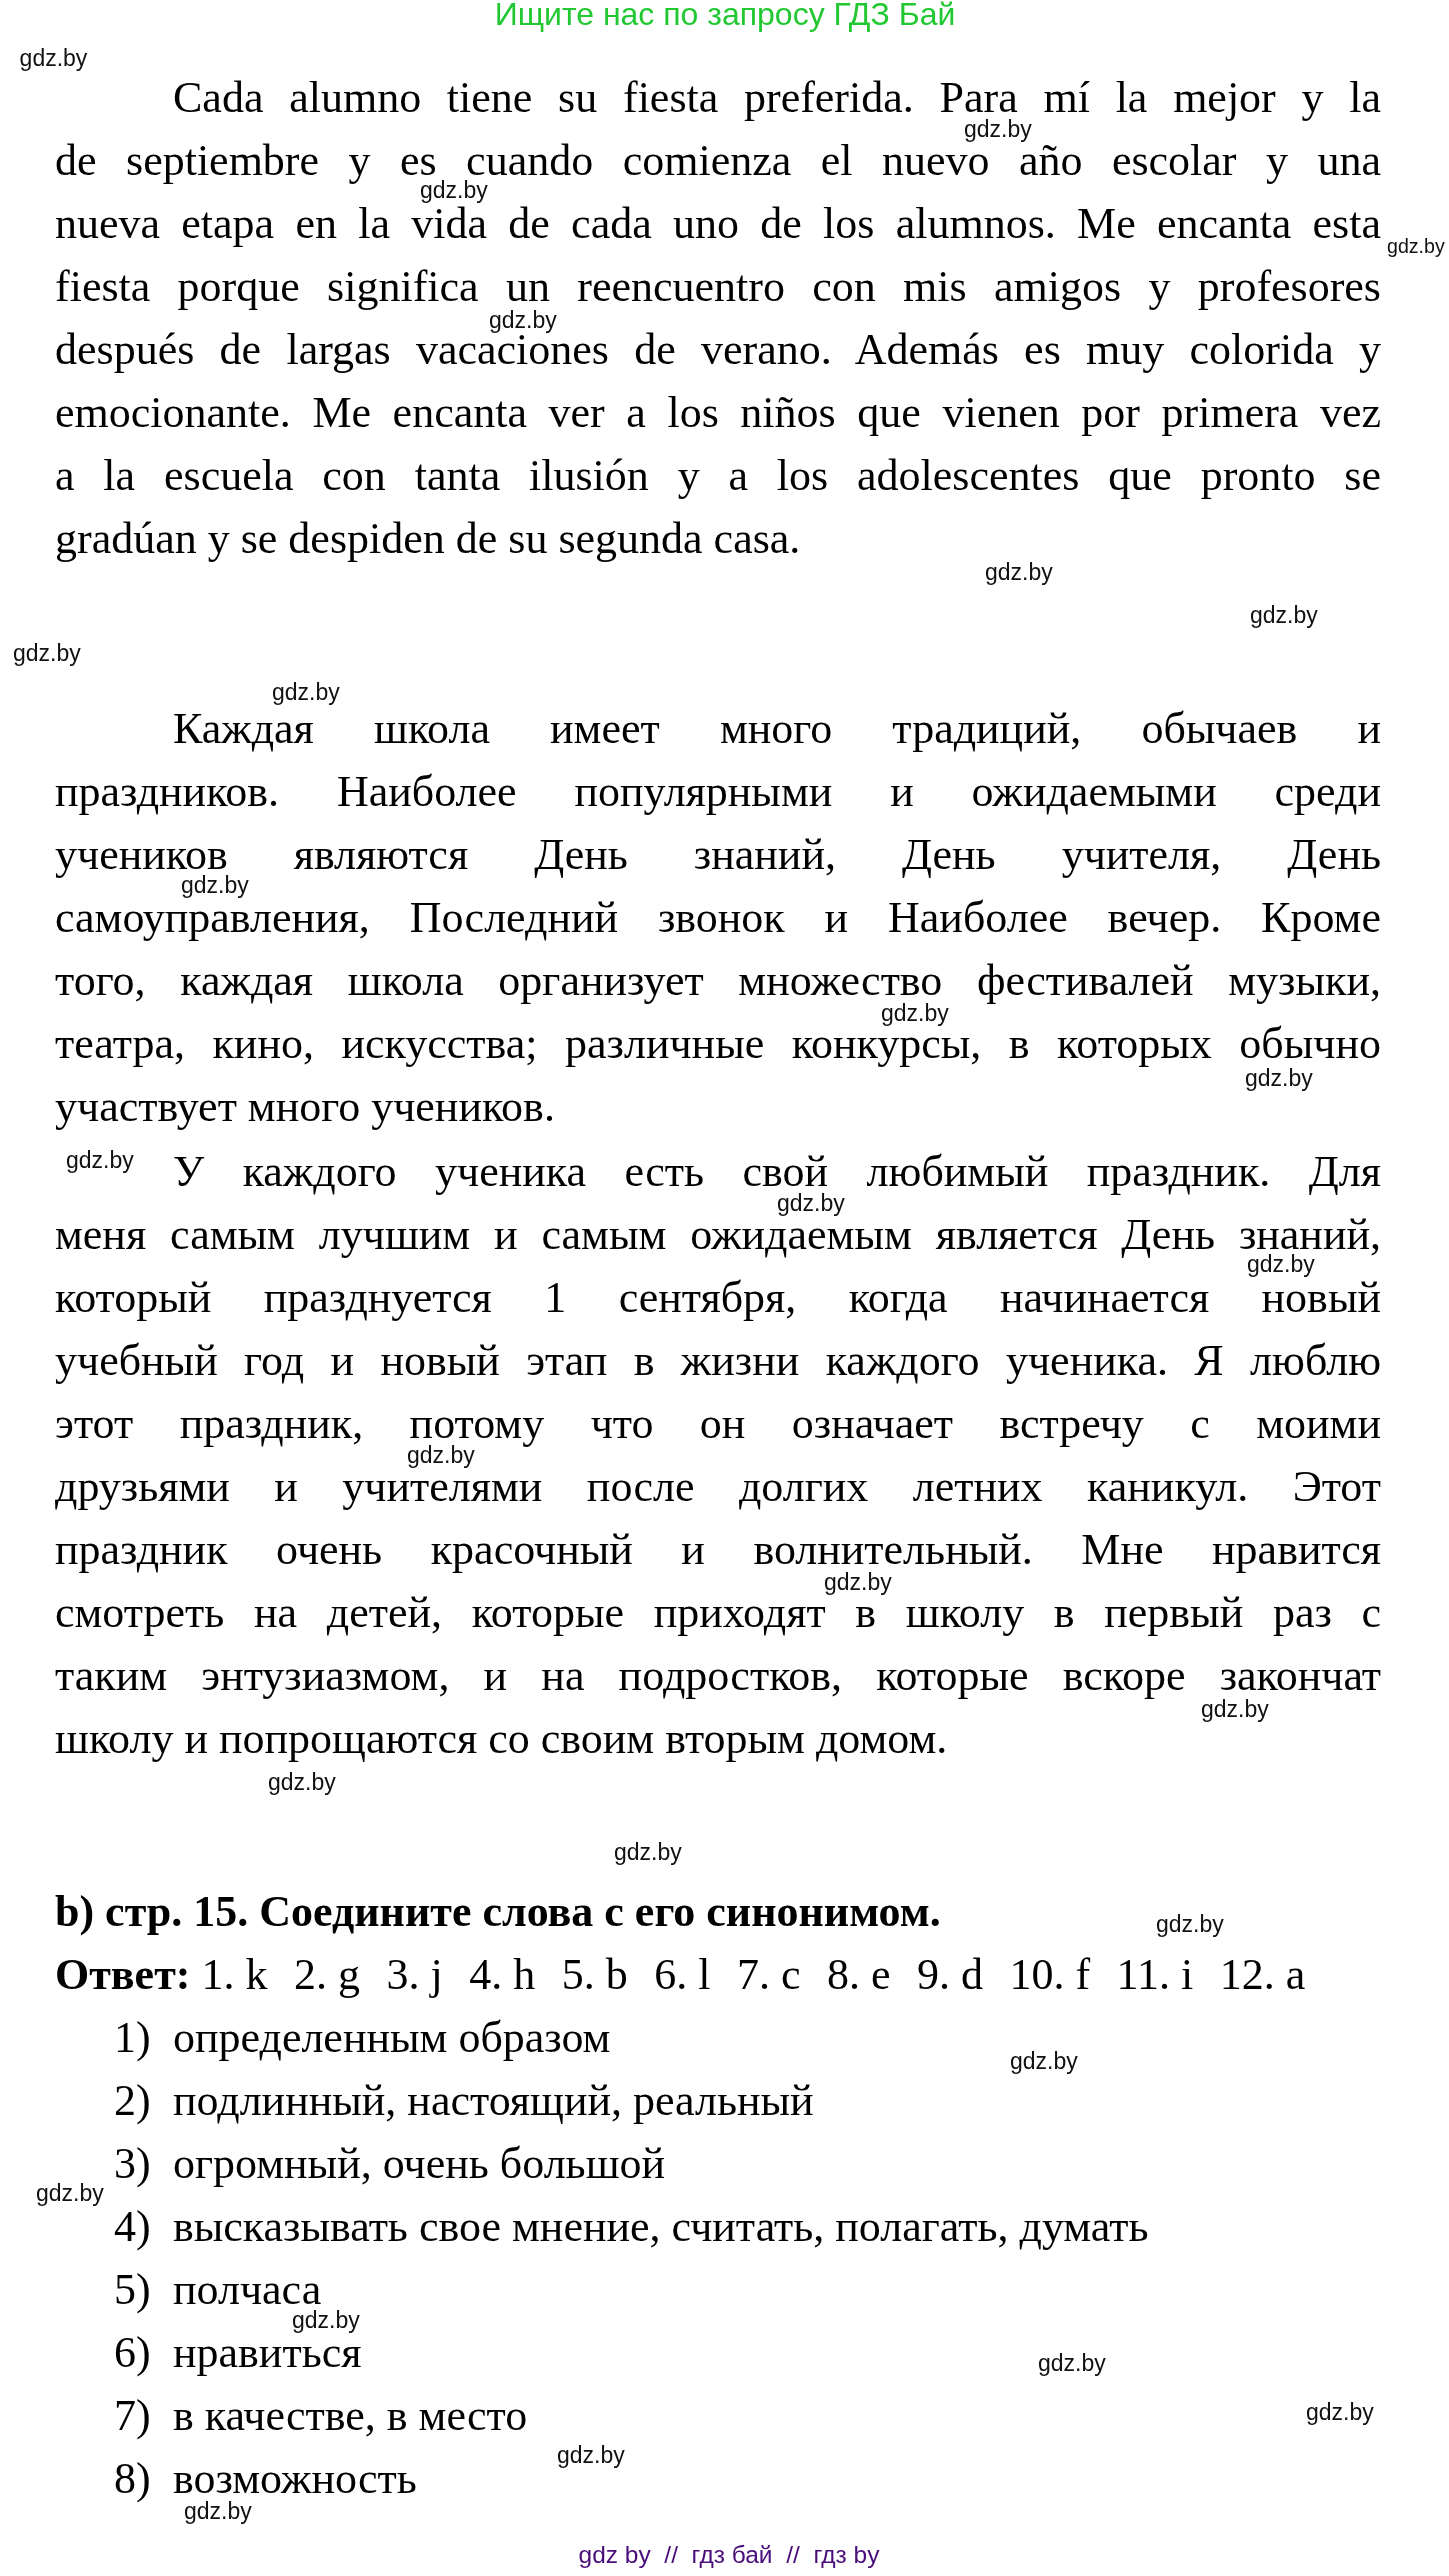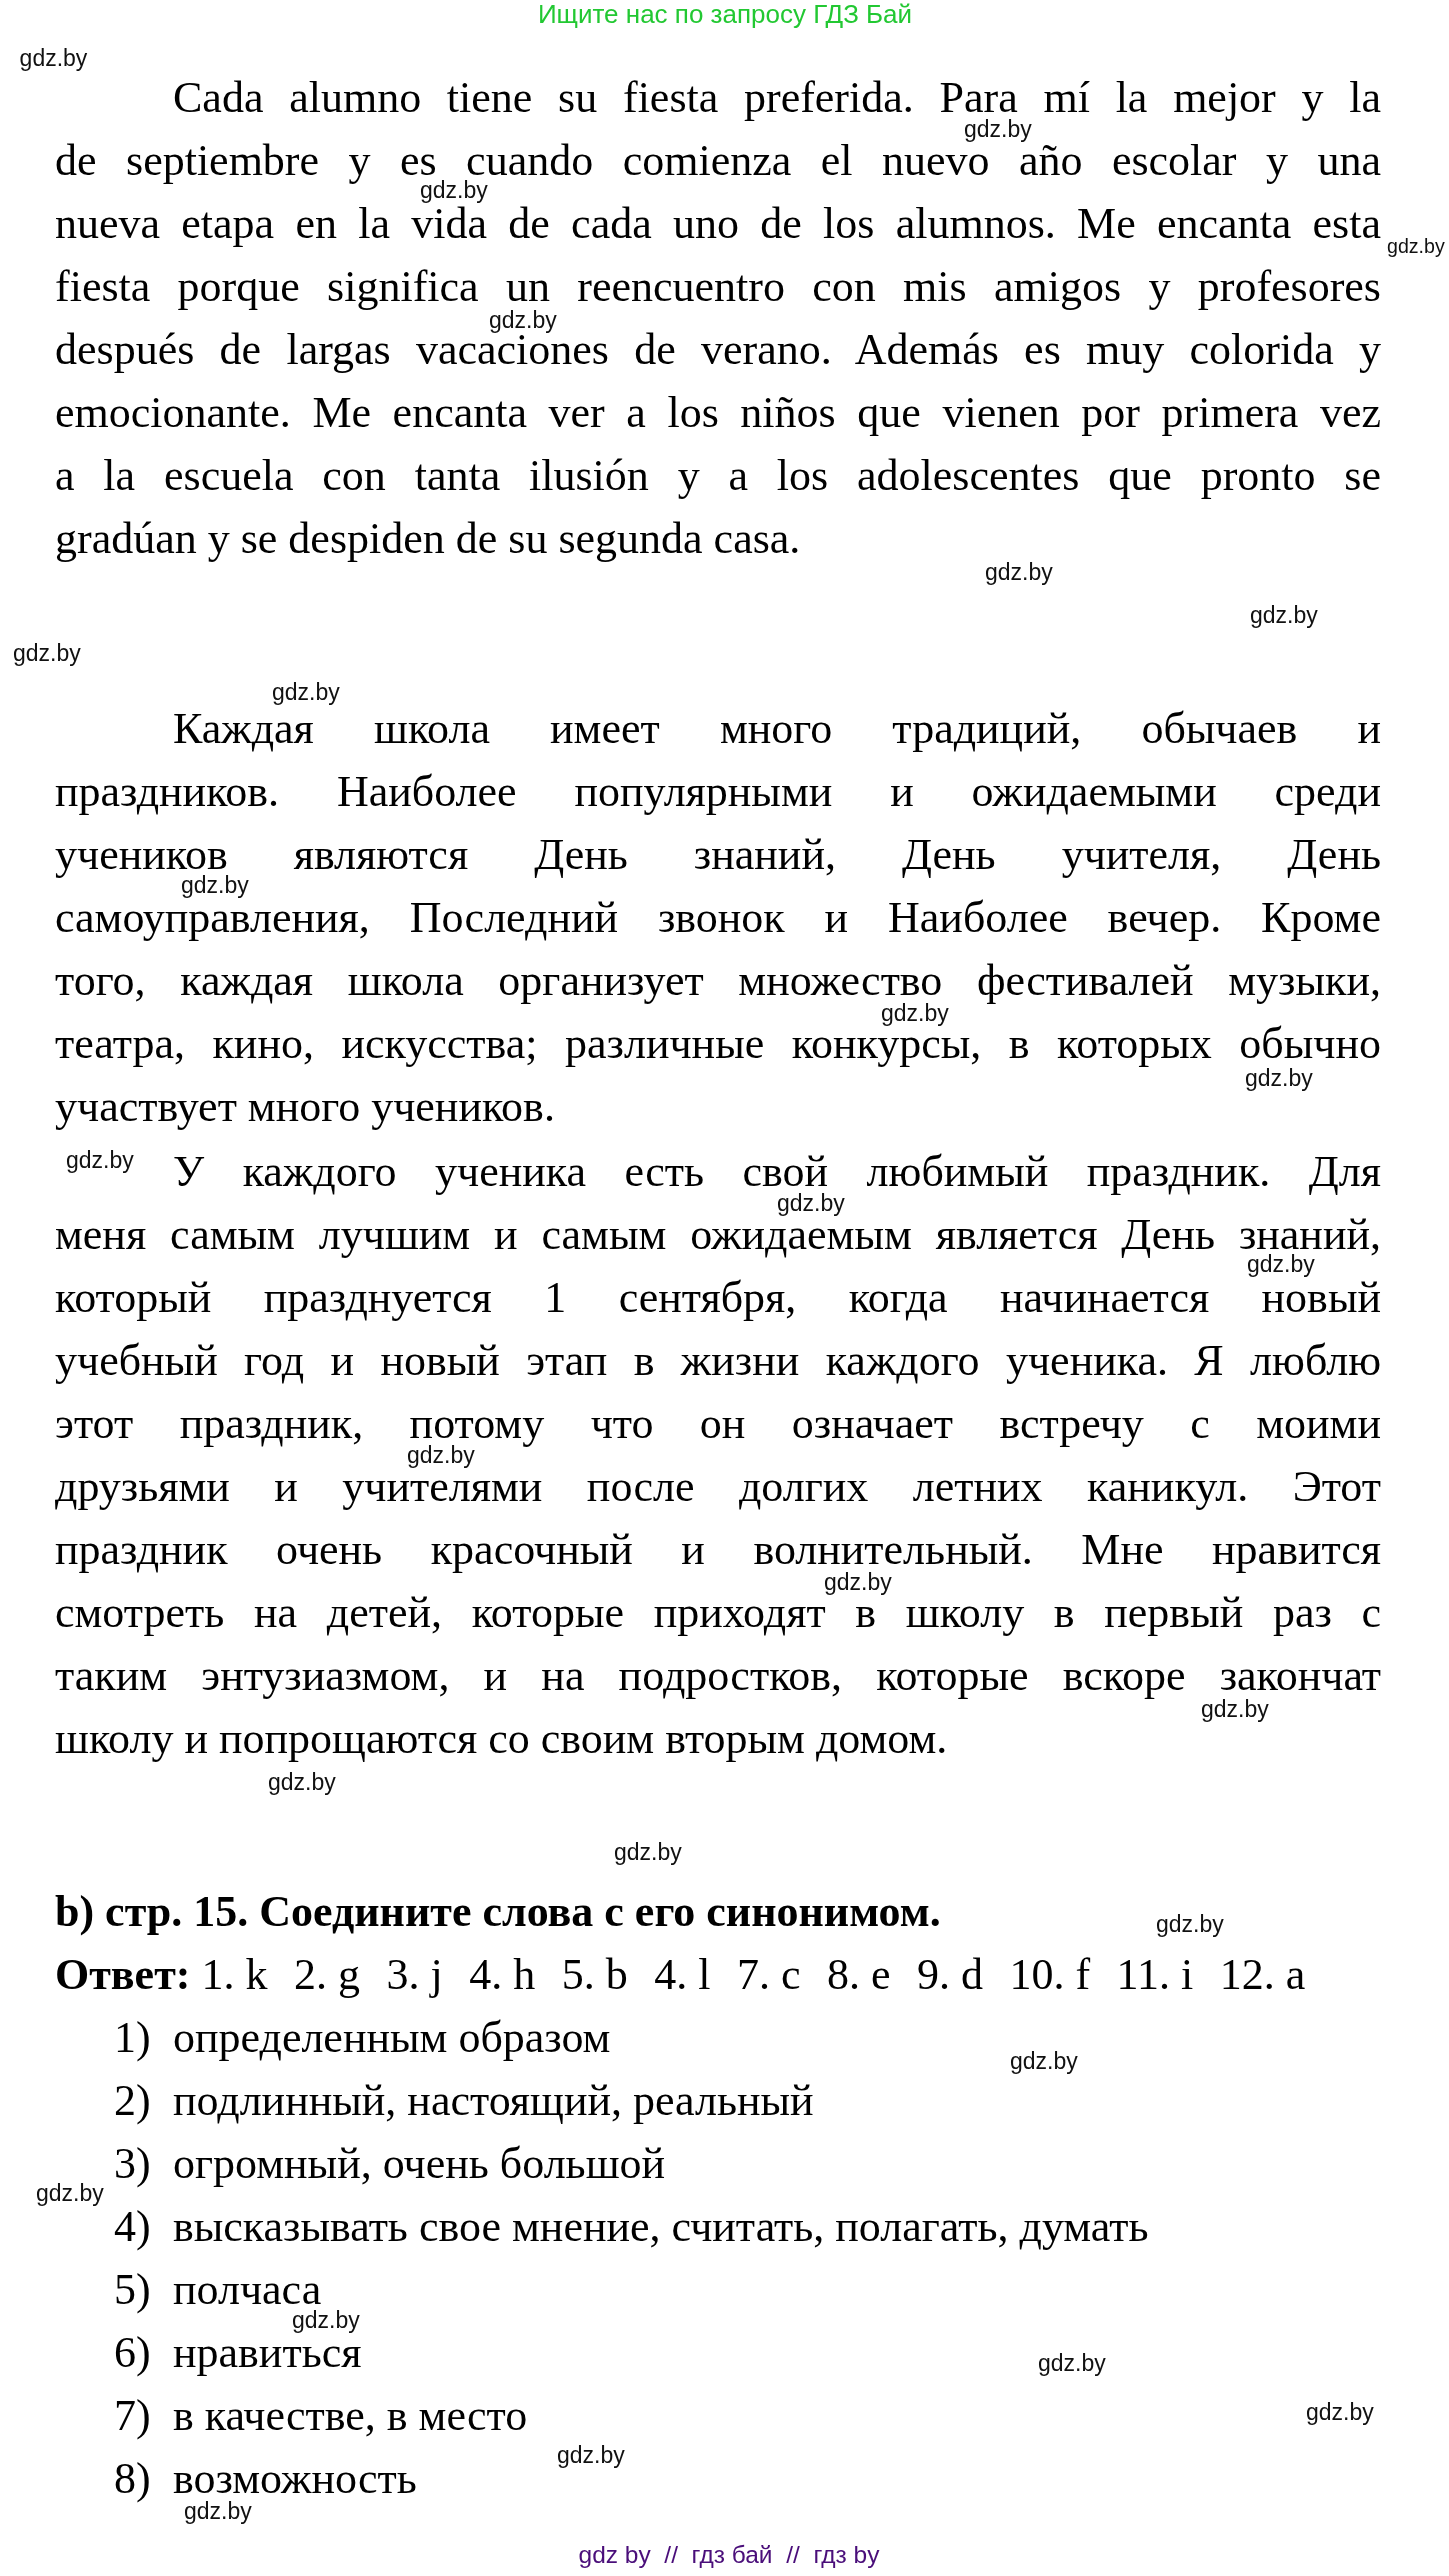--- a/index.html
+++ b/index.html
@@ -1,18 +1,18 @@
 <!DOCTYPE html>
 <html style="font-size:13px"><head>
 <meta charset="utf-8">
 <style>
   html, body { margin:0; padding:0; background:#ffffff; }
   body { width:1450px; height:2576px; position:relative; overflow:hidden; }
   .hdr { position:absolute; top:0; left:0; width:1450px; text-align:center;
-         font-family:"Liberation Sans", sans-serif; font-size:26px; line-height:29px; color:#22c832; }
+         font-family:"Liberation Sans", sans-serif; font-size:32px; line-height:29px; color:#22c832; }
   .ftr { position:absolute; top:2538px; left:4px; width:1450px; text-align:center;
          font-family:"Liberation Sans", sans-serif; font-size:24.5px; line-height:33px; color:#4a0e7a; white-space:pre; }
   .wm { position:absolute; font-family:"Liberation Sans", sans-serif; font-size:23px; line-height:24.5px; color:#111; }
   .para { position:absolute; left:55px; width:1326px; font-family:"Liberation Serif", serif;
           font-size:44px; line-height:63px; color:#000; text-align:justify; }
   .line { display:block; text-align:justify; text-align-last:justify; height:63px; white-space:nowrap; }
   .line.last { text-align-last:left; }
   .line.indent { padding-left:118px; }
   .task { position:absolute; left:55px; font-family:"Liberation Serif", serif; font-size:44px; line-height:63px; color:#000; }
   .bold { font-weight:bold;text-align:right; }
@@ -63,21 +63,21 @@
 
 <div class="task bold" style="top:1880px;">b) стр. 15. Соедините слова с его синонимом.</div>
 
 <div class="answer" style="top:1943px;">
   <span class="bold">Ответ:</span>
   <span class="ans-item">1. k</span>
   <span class="ans-item">2. g</span>
   <span class="ans-item">3. j</span>
   <span class="ans-item">4. h</span>
   <span class="ans-item">5. b</span>
-  <span class="ans-item">4. l</span>
+  <span class="ans-item">6. l</span>
   <span class="ans-item">7. c</span>
   <span class="ans-item">8. e</span>
   <span class="ans-item">9. d</span>
   <span class="ans-item">10. f</span>
   <span class="ans-item">11. i</span>
   <span class="ans-item">12. a</span>
 </div>
 
 <div class="list" style="top:2006px;">
   <span class="list-item"><span class="num">1)</span><span>определенным образом</span></span>

